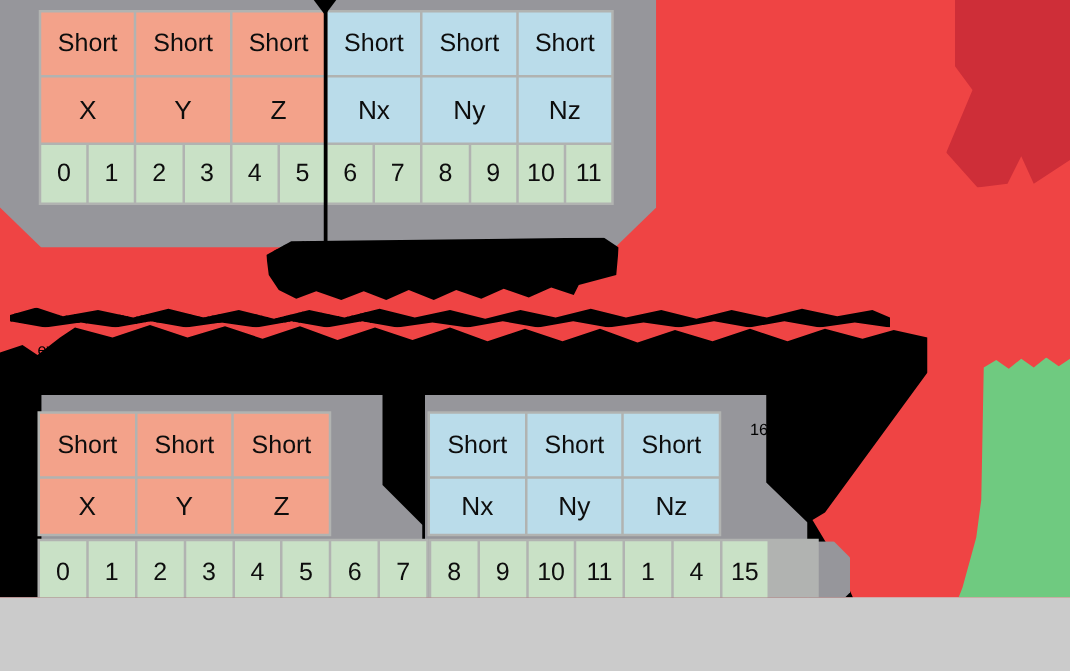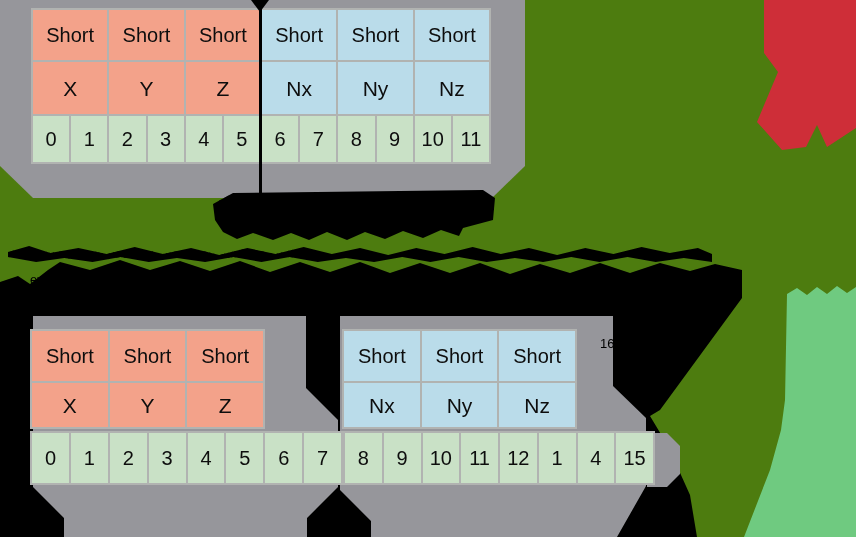--- a/index.html
+++ b/index.html
@@ -1,18 +1,18 @@
 <!DOCTYPE html>
 <html><head>
 <meta charset="utf-8">
 <style>
   html,body{margin:0;padding:0;background:#cbcbcb;}
   #stage{
-    position:relative;width:856px;height:537px;overflow:hidden;
-    background:#4d7c0f;font-family:"Liberation Sans",sans-serif;color:#0d0d0d;
+    position:relative;width:856px;height:478px;overflow:hidden;
+    background:#ef4444;font-family:"Liberation Sans",sans-serif;color:#0d0d0d;
   }
   .abs{position:absolute;}
   .fill{position:absolute;inset:0;}
   
   .panel{background:#96969b;}
   
   .tbl{display:grid;gap:2px;padding:2px;background:#b1b3b1;}
   .cell{display:flex;align-items:center;justify-content:center;line-height:1;}
   .pos{background:#f3a28a;}
   .nor{background:#badcea;}
@@ -122,19 +122,18 @@
     <div class="cell byt t-byte">5</div>
     <div class="cell byt t-byte">6</div>
     <div class="cell byt t-byte">7</div>
   </div>
 
   <div class="abs tbl z3" style="left:343px;top:431px;width:308px;grid-template-columns:repeat(8,1fr);grid-template-rows:50px;">
     <div class="cell byt t-byte">8</div>
     <div class="cell byt t-byte">9</div>
     <div class="cell byt t-byte">10</div>
     <div class="cell byt t-byte">11</div>
-    <div class="cell byt t-byte">12</div>
     <div class="cell byt t-byte">1</div>
     <div class="cell byt t-byte">4</div>
     <div class="cell byt t-byte">15</div>
   </div>
 
 </div>
 
 </body></html>

